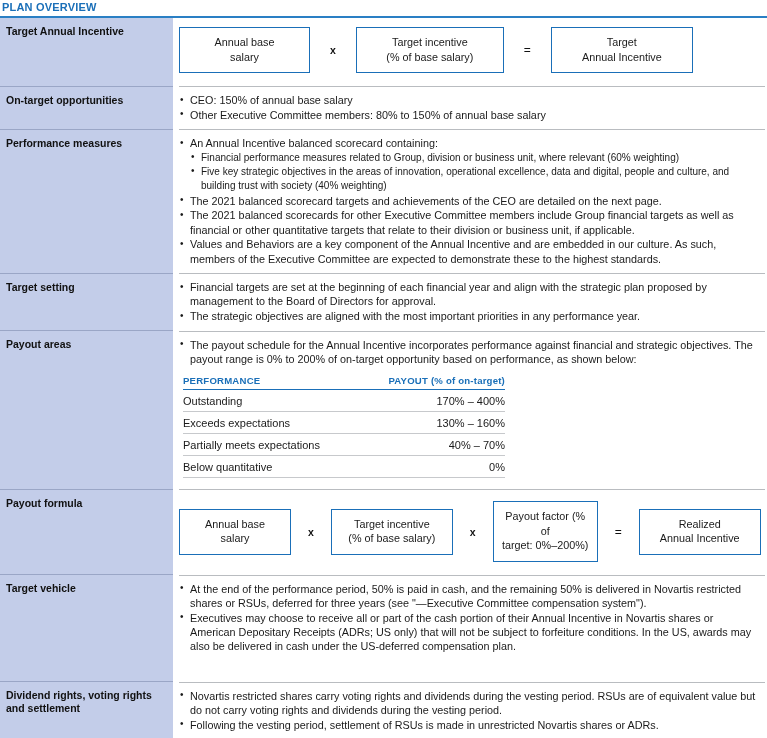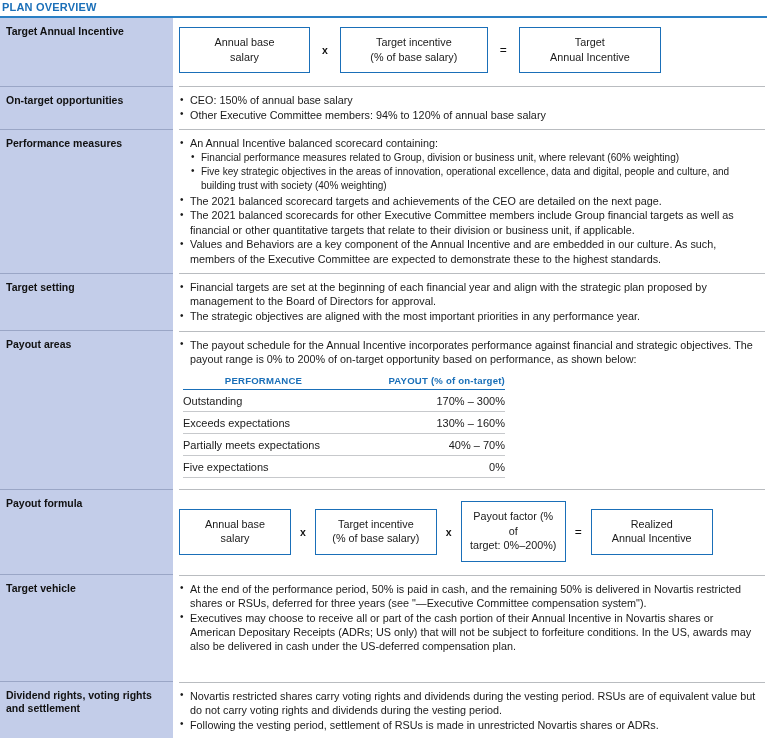--- a/index.html
+++ b/index.html
@@ -118,20 +118,21 @@
     left: 1px;
     top: -0.5px;
     font-size: 10px;
   }
 
   
   .formula {
     display: flex;
     align-items: center;
     padding: 5px 0 6px 0;
+    gap: 8px;
   }
   .fbox {
     border: 1.6px solid #1a6fb8;
     background: #ffffff;
     text-align: center;
     font-size: 10.8px;
     line-height: 14.5px;
     padding: 7px 6px 8px 6px;
     box-sizing: border-box;
     color: #1a1a1a;
@@ -163,21 +164,21 @@
     table-layout: fixed;
   }
   .ranges th {
     font-size: 9.6px;
     font-weight: bold;
     color: #1a6fb8;
     letter-spacing: 0.2px;
     padding: 0 0 3px 0;
     border-bottom: 1.6px solid #1a6fb8;
   }
-  .ranges th.perf { text-align: center; margin-left: 16px; }
+  .ranges th.perf { text-align: left; margin-left: 16px; }
   .ranges th.pay { text-align: right; }
   .ranges td {
     font-size: 11px;
     line-height: 14px;
     padding: 3.5px 0 3.5px 0;
     border-bottom: 1px solid #c7c9cc;
     color: #1a1a1a;
   }
   .ranges td.perf { text-align: left; }
   .ranges td.pay { text-align: right; }
@@ -209,21 +210,21 @@
         </div>
       </div>
     </div>
 
     <div class="plan-row">
       <div class="cell-label">On-target opportunities</div>
       <div class="cell-body">
         <div class="body-inner">
           <ul class="bl">
             <li>CEO: 150% of annual base salary</li>
-            <li>Other Executive Committee members: 94% to 120% of annual base salary</li>
+            <li>Other Executive Committee members: 80% to 150% of annual base salary</li>
           </ul>
         </div>
       </div>
     </div>
 
     <div class="plan-row">
       <div class="cell-label">Performance measures</div>
       <div class="cell-body">
         <div class="body-inner">
           <ul class="bl">
@@ -264,32 +265,32 @@
           <table class="ranges">
             <thead>
               <tr>
                 <th class="perf">PERFORMANCE</th>
                 <th class="pay">PAYOUT (% of on-target)</th>
               </tr>
             </thead>
             <tbody>
               <tr>
                 <td class="perf">Outstanding</td>
-                <td class="pay">170% – 300%</td>
+                <td class="pay">170% – 400%</td>
               </tr>
               <tr>
                 <td class="perf">Exceeds expectations</td>
                 <td class="pay">130% – 160%</td>
               </tr>
               <tr>
                 <td class="perf">Partially meets expectations</td>
                 <td class="pay">40% – 70%</td>
               </tr>
               <tr>
-                <td class="perf">Five expectations</td>
+                <td class="perf">Below quantitative</td>
                 <td class="pay">0%</td>
               </tr>
             </tbody>
           </table>
         </div>
       </div>
     </div>
 
     <div class="plan-row">
       <div class="cell-label">Payout formula</div>

